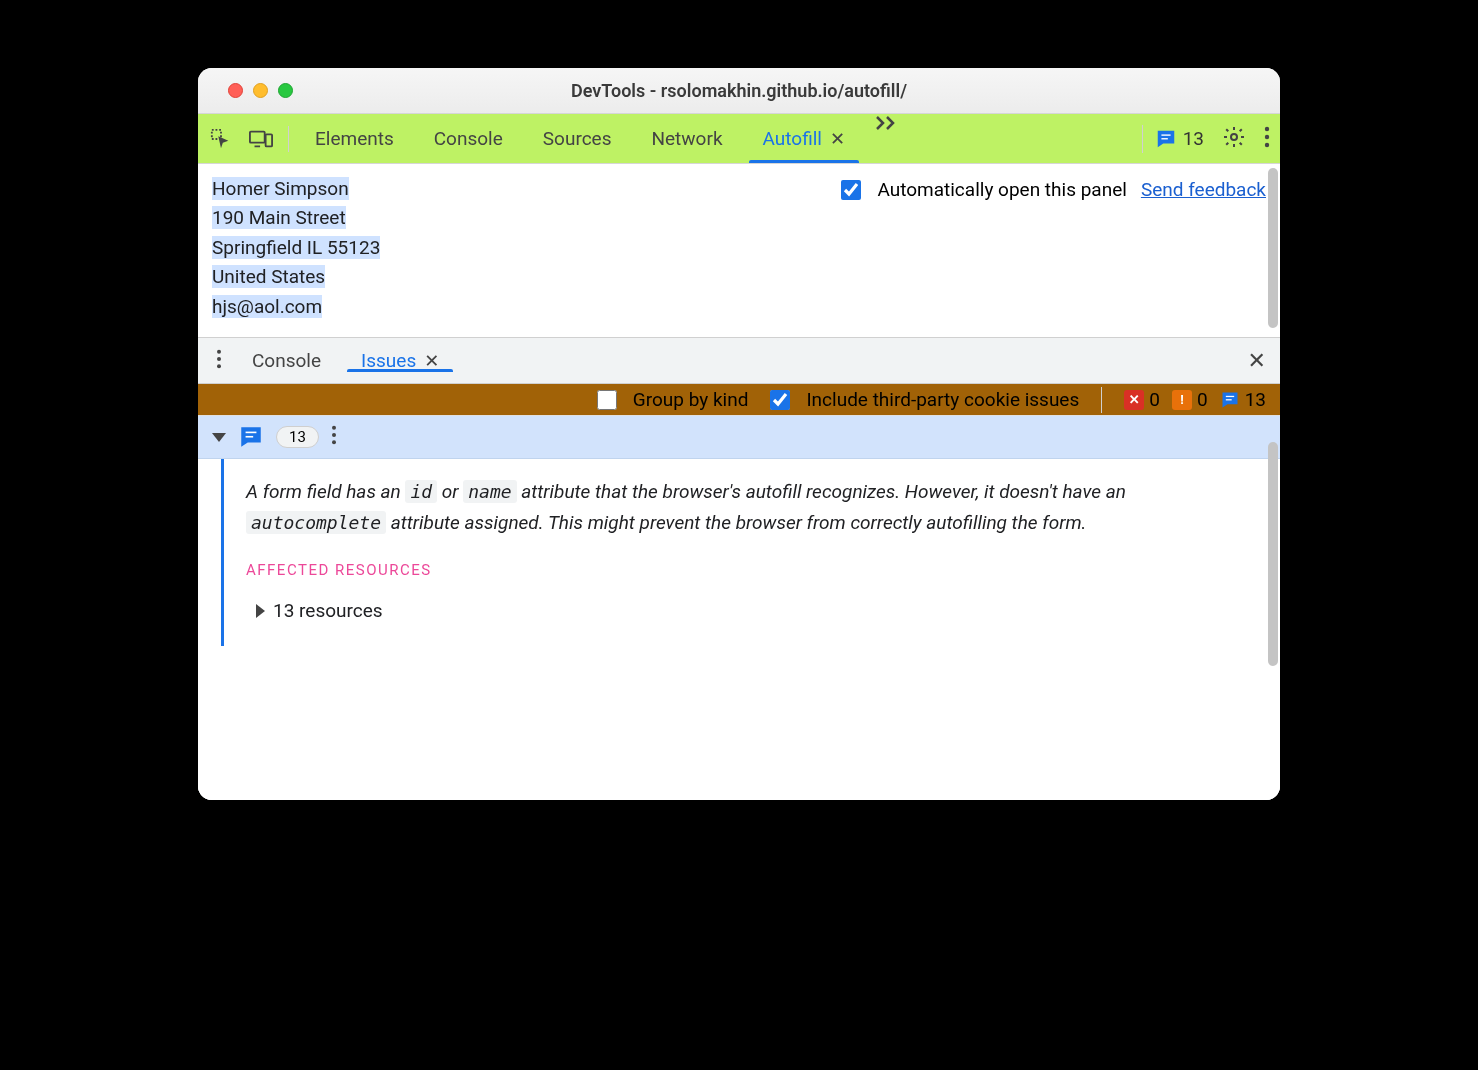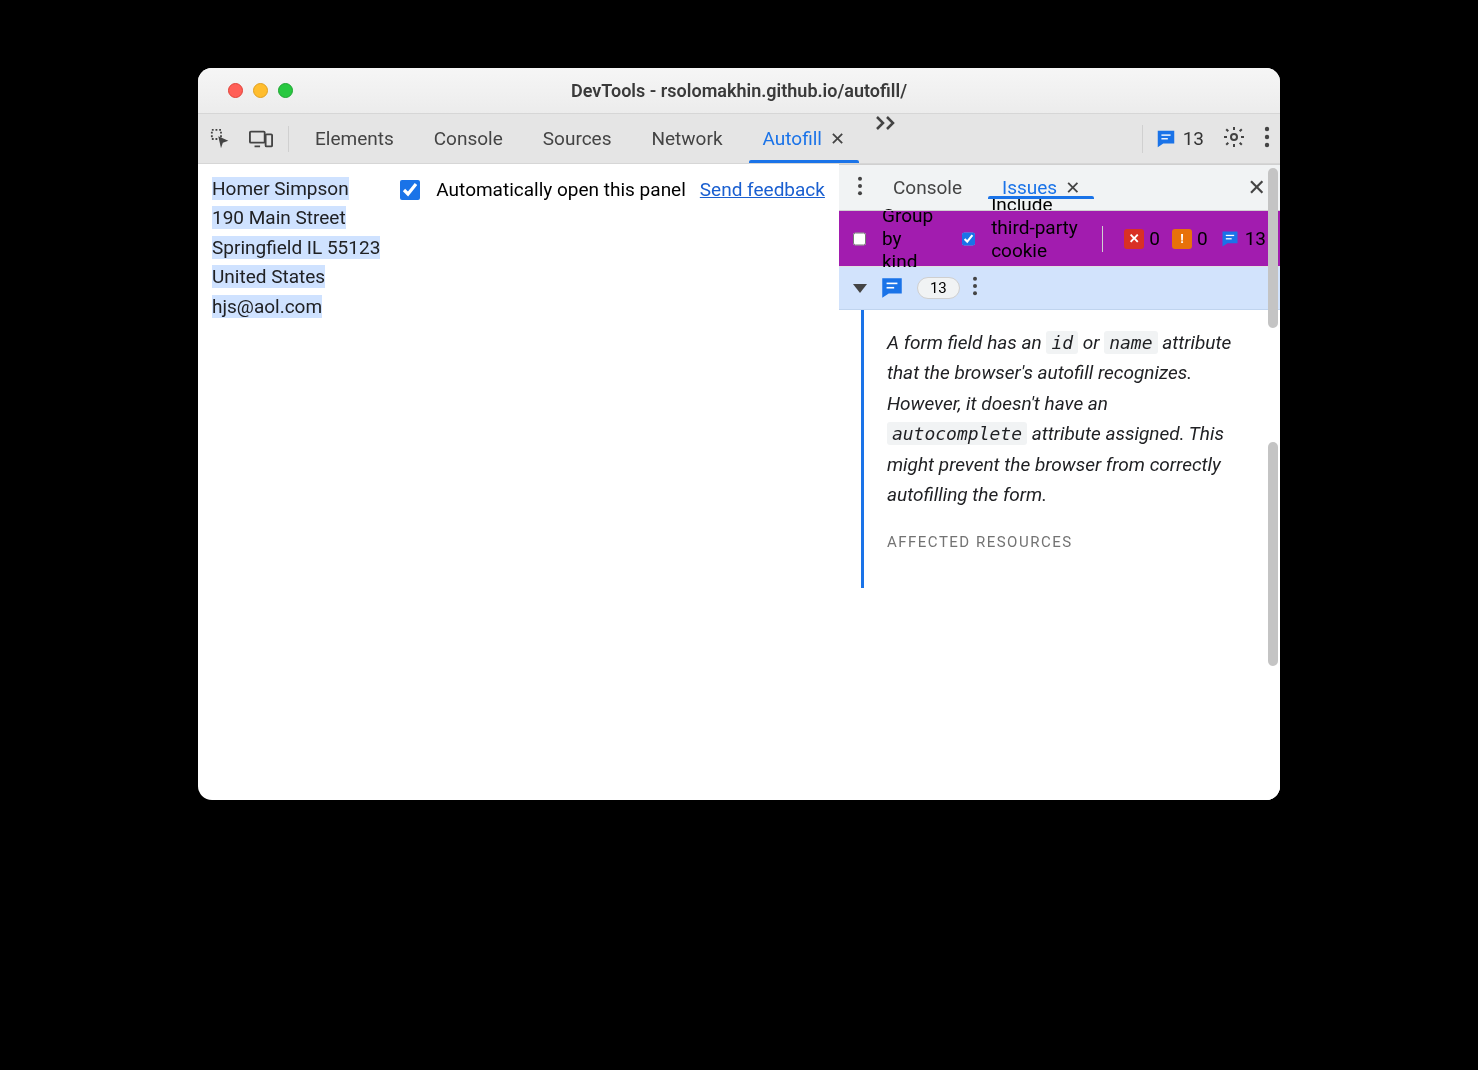--- a/index.html
+++ b/index.html
@@ -48,21 +48,21 @@
     position: absolute;
     left: 0; right: 0;
     text-align: center;
     font-size: 18px;
     font-weight: 600;
     color: #3a3a3a;
     pointer-events: none;
   }
   .toolbar {
     height: 50px;
-    background: #e5e5e5;
+    background: #bef264;
     border-bottom: 1px solid #d6d6d6;
     display: flex;
     align-items: center;
     padding: 0 10px;
   }
   .toolbar-left {
     display: flex;
     align-items: center;
     gap: 14px;
     padding-right: 14px;
@@ -129,21 +129,21 @@
   }
   .chat-icon {
     width: 22px; height: 22px;
     color: #1a73e8;
   }
   .gear-icon { width: 24px; height: 24px; color: #444; cursor: pointer; }
   .kebab { cursor: pointer; color: #444; }
   .content-area {
     flex: 1;
     display: flex;
-    flex-direction: row;
+    flex-direction: column;
     position: relative;
     overflow: hidden;
   }
   .autofill-panel {
     display: flex;
     padding: 10px 14px 16px 14px;
     gap: 20px;
   }
   .address-block {
     font-size: 19px;
@@ -192,22 +192,22 @@
     position: relative;
   }
   .drawer-close {
     position: absolute;
     right: 14px;
     font-size: 22px;
     color: #444;
     cursor: pointer;
   }
   .filter-bar {
-    height: 56px;
-    background: #a21caf;
+    height: 32px;
+    background: #a16207;
     border-bottom: 1px solid #e0e0e0;
     display: flex;
     align-items: center;
     justify-content: flex-end;
     padding: 0 14px;
     gap: 22px;
     font-size: 19px;
   }
   .filter-divider {
     width: 1px; height: 26px; background: #d0d0d0;
@@ -288,21 +288,21 @@
   code.inline {
     background: #f1f3f4;
     padding: 1px 5px;
     border-radius: 3px;
     font-family: ui-monospace, Menlo, monospace;
     font-size: 18px;
   }
   .section-label {
     font-size: 15px;
     letter-spacing: 1.5px;
-    color: #737373;
+    color: #ec4899;
     margin-bottom: 14px;
   }
   .resource-toggle {
     display: flex;
     align-items: center;
     gap: 8px;
     font-size: 19px;
     padding-left: 10px;
     cursor: pointer;
   }
@@ -477,20 +477,24 @@
 
         <div class="issue-detail">
           <div class="detail-gutter">
             <div class="accent-bar"></div>
           </div>
           <div class="detail-body">
             <p>
               <span>A form field has an </span><code class="inline">id</code><span> or </span><code class="inline">name</code><span> attribute that the browser's autofill recognizes. However, it doesn't have an </span><code class="inline">autocomplete</code><span> attribute assigned. This might prevent the browser from correctly autofilling the form.</span>
             </p>
             <div class="section-label">AFFECTED RESOURCES</div>
+            <div class="resource-toggle">
+              <div class="disclosure-right"></div>
+              <span>13 resources</span>
+            </div>
           </div>
         </div>
       </div>
     </div>
 
     <div class="scrollbar" style="top:4px;height:160px"></div>
     <div class="scrollbar" style="top:278px;height:224px"></div>
   </div>
 </div>
 

